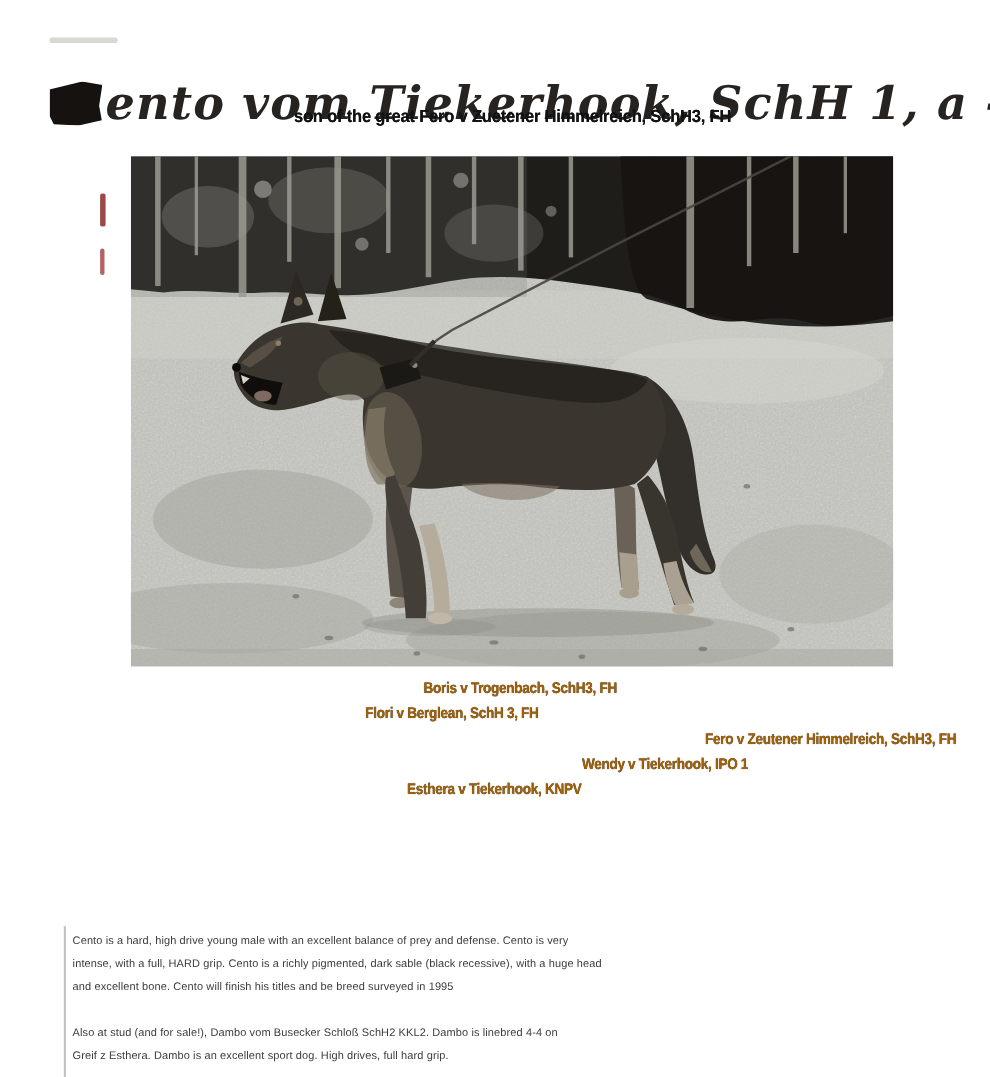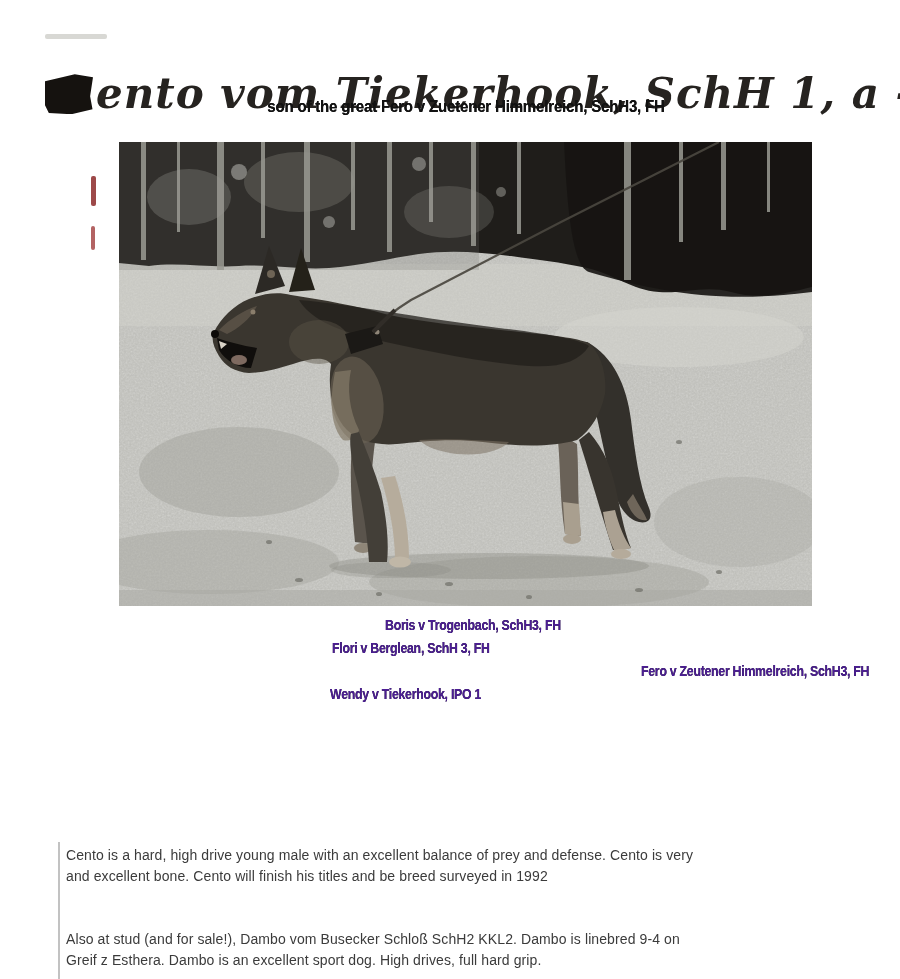--- a/index.html
+++ b/index.html
@@ -37,34 +37,34 @@
     position:absolute;left:91px;top:176px;width:5px;height:30px;
     background:#8c2a2a;border-radius:2px;filter:blur(.6px);opacity:.85;
   }
   .artifact-red-2{
     position:absolute;left:91px;top:226px;width:4px;height:24px;
     background:#9a3030;border-radius:2px;filter:blur(.7px);opacity:.75;
   }
   
   .pedigree{position:absolute;left:0;top:617px;width:900px;}
   .ped-row{
-    height:23px;font-size:14px;font-weight:bold;color:#4c1d95;
+    height:23px;font-size:14px;font-weight:bold;color:#a16207;
     letter-spacing:-0.3px;white-space:nowrap;
     text-shadow:0 0 .7px #141414;
   }
   .ped-row > span{display:inline-block;transform:scaleX(.88);transform-origin:left center;}
   .ped-l1{margin-left:385px;} .ped-l2{margin-left:332px;} .ped-l3{margin-left:280px;text-align:right;}
   .ped-l4{margin-left:330px;} .ped-l5{margin-left:227px;} .ped-l6{margin-left:332px;}
-  .ped-l7{margin-left:277px;} .ped-l8{margin-left:330px;} .ped-l9{margin-left:370px;}
+  .ped-l7{margin-left:277px;} .ped-l8{margin-left:330px;text-align:center;} .ped-l9{margin-left:370px;}
   
   .rule-v{
     position:absolute;left:58px;top:842px;width:2px;height:137px;background:#c2c2c2;
   }
   .para{position:absolute;left:66px;width:820px;color:#3b3b3b;}
-  .para .ln{font-size:14px;line-height:21px;white-space:nowrap;letter-spacing:.1px;}
+  .para .ln{font-size:10px;line-height:21px;white-space:nowrap;letter-spacing:.1px;}
   .para-1{top:845px;}
   .para-2{top:929px;}
 </style>
 </head>
 <body>
 
 <div class="title-smudge"></div>
 
 <h1 class="title"><span class="c-blob">C</span><span>ento vom Tiekerhook, SchH 1, a - normal</span></h1>
 
@@ -201,25 +201,27 @@
   <path fill="none" stroke="#4a463f" stroke-width="2.2" opacity="0.92" d="M600,0 L442,80 L292,158 Q266,174 254,190"></path>
   <path fill="none" stroke="#312d28" stroke-width="4" d="M276,168 L254,190"></path>
 </svg>
 </div>
 
 <div class="pedigree">
   <div class="ped-row ped-l1"><span>Boris v Trogenbach, SchH3, FH</span></div>
   <div class="ped-row ped-l2"><span>Flori v Berglean, SchH 3, FH</span></div>
   <div class="ped-row ped-l3"><span>Fero v Zeutener Himmelreich, SchH3, FH</span></div>
   <div class="ped-row ped-l8"><span>Wendy v Tiekerhook, IPO 1</span></div>
+  <div class="ped-row ped-l9"><span>Esthera v Tiekerhook, KNPV</span></div>
 </div>
 
 <div class="rule-v"></div>
 
 <div class="para para-1">
   <div class="ln">Cento is a hard, high drive young male with an excellent balance of prey and defense. Cento is very</div>
-  <div class="ln">and excellent bone. Cento will finish his titles and be breed surveyed in 1992</div>
+  <div class="ln">intense, with a full, HARD grip. Cento is a richly pigmented, dark sable (black recessive), with a huge head</div>
+  <div class="ln">and excellent bone. Cento will finish his titles and be breed surveyed in 1995</div>
 </div>
 
 <div class="para para-2">
-  <div class="ln">Also at stud (and for sale!), Dambo vom Busecker Schloß  SchH2  KKL2. Dambo is linebred 9-4 on</div>
+  <div class="ln">Also at stud (and for sale!), Dambo vom Busecker Schloß  SchH2  KKL2. Dambo is linebred 4-4 on</div>
   <div class="ln">Greif z Esthera. Dambo is an excellent sport dog. High drives, full hard grip.</div>
 </div>
 
 </body></html>

